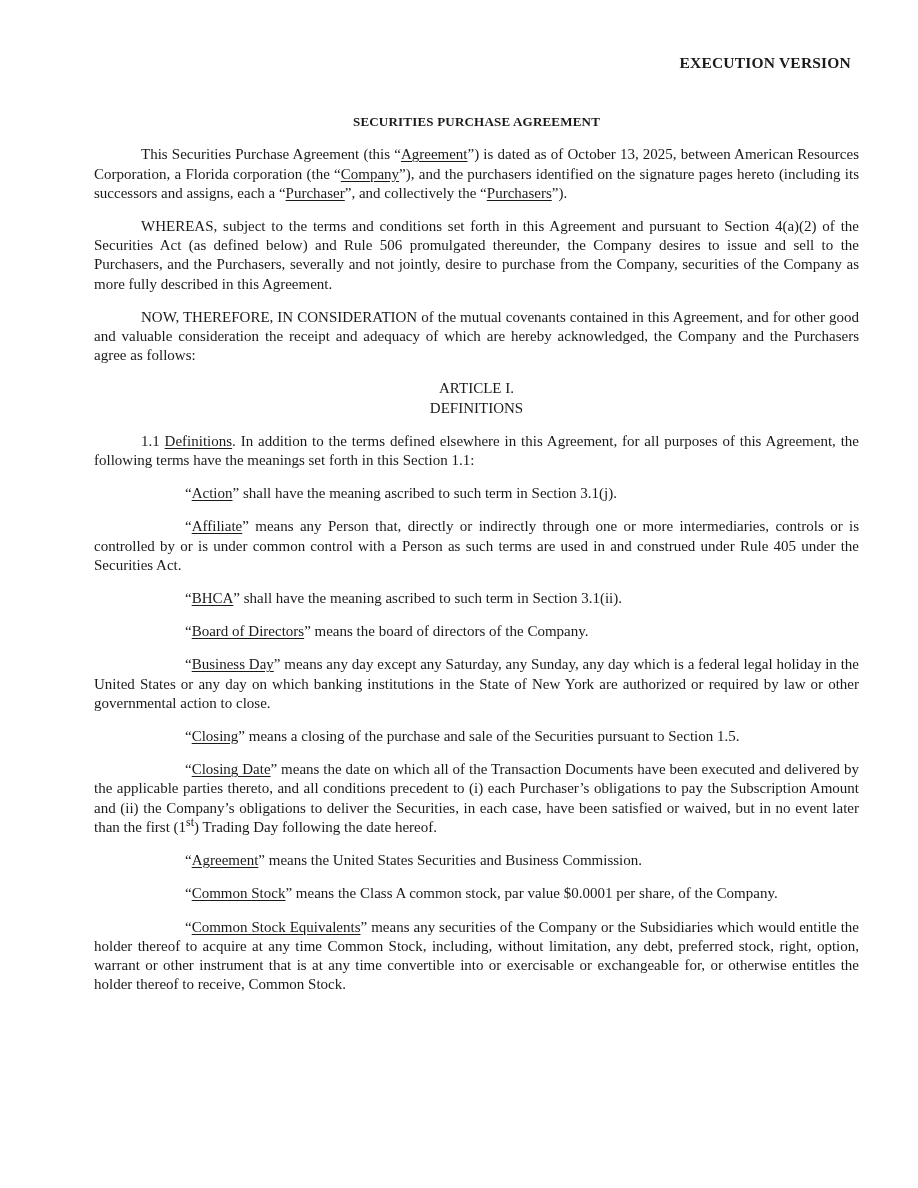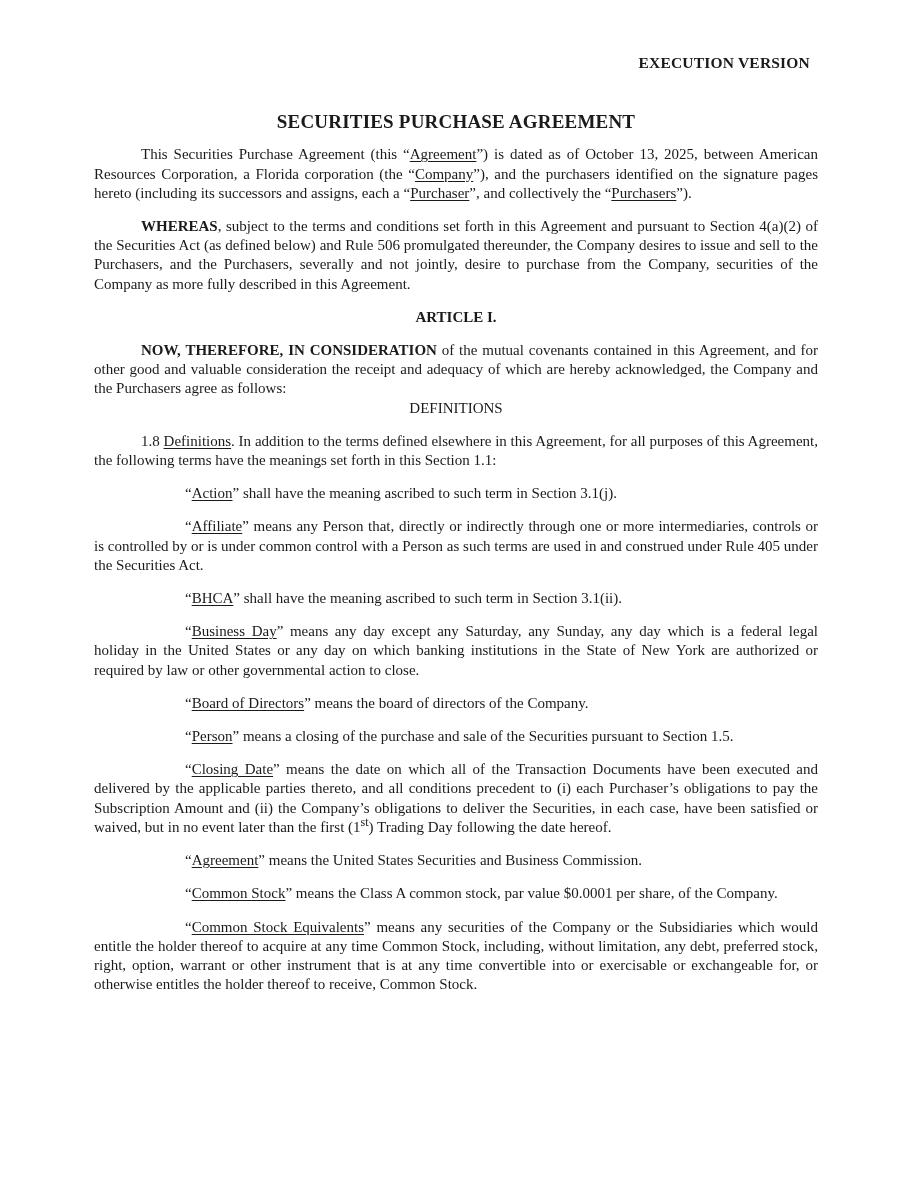--- a/index.html
+++ b/index.html
@@ -5,84 +5,84 @@
   html, body {
     margin: 0;
     padding: 0;
     background: #ffffff;
   }
   .page {
     position: relative;
     box-sizing: border-box;
     width: 918px;
     height: 1188px;
-    padding: 53px 100px 40px 94px;
+    padding: 53px 59px 40px 94px;
     background: #ffffff;
     font-family: "Liberation Serif", "DejaVu Serif", serif;
     font-size: 15px;
     line-height: 19.2px;
     color: #1a1a1a;
     overflow: hidden;
   }
   .exec-header {
     text-align: right;
     font-weight: bold;
     font-size: 15.5px;
     padding-right: 8px;
     letter-spacing: 0.2px;
   }
   .doc-title {
     margin: 40px 0 0 0;
     text-align: center;
     font-weight: bold;
-    font-size: 19px;
+    font-size: 13px;
     line-height: 19.2px;
     letter-spacing: 0.2px;
   }
   .para {
     margin: 14px 0 0 0;
     text-align: justify;
   }
   .para.body { text-indent: 47px; }
   .para.definition { text-indent: 91px; }
   .para.center-bold {
     text-align: center;
     font-weight: bold;
     text-indent: 0;
   }
   .para.center-tight {
     text-align: center;
     text-indent: 0;
     margin-top: 0;
   }
-  .b { font-weight: bold; }
+  .b { font-weight: normal; }
   .u { text-decoration: underline; text-underline-offset: 2px; }
   sup {
     font-size: 12px;
     line-height: 0;
     vertical-align: super;
   }
 </style>
 </head>
 <body>
 
 <div class="page" style="color: rgb(26, 26, 26); background: rgb(255, 255, 255);">
   <div class="exec-header">EXECUTION VERSION</div>
   <div class="doc-title">SECURITIES PURCHASE AGREEMENT</div>
   <div id="doc-body">
       <p class="para body"><span>This Securities Purchase Agreement (this “</span><span class="u">Agreement</span><span>”) is dated as of October 13, 2025, between American Resources Corporation, a Florida corporation (the “</span><span class="u">Company</span><span>”), and the purchasers identified on the signature pages hereto (including its successors and assigns, each a “</span><span class="u">Purchaser</span><span>”, and collectively the “</span><span class="u">Purchasers</span><span>”).</span></p>
       <p class="para body"><span class="b">WHEREAS</span><span>, subject to the terms and conditions set forth in this Agreement and pursuant to Section 4(a)(2) of the Securities Act (as defined below) and Rule 506 promulgated thereunder, the Company desires to issue and sell to the Purchasers, and the Purchasers, severally and not jointly, desire to purchase from the Company, securities of the Company as more fully described in this Agreement.</span></p>
+      <p class="para body"><span class="b">NOW, THEREFORE, IN CONSIDERATION</span><span> of the mutual covenants contained in this Agreement, and for other good and valuable consideration the receipt and adequacy of which are hereby acknowledged, the Company and the Purchasers agree as follows:</span></p>
       <p class="para center-bold"><span class="b">ARTICLE I.</span></p>
-      <p class="para body"><span class="b">NOW, THEREFORE, IN CONSIDERATION</span><span> of the mutual covenants contained in this Agreement, and for other good and valuable consideration the receipt and adequacy of which are hereby acknowledged, the Company and the Purchasers agree as follows:</span></p>
       <p class="para center-tight"><span>DEFINITIONS</span></p>
-      <p class="para body"><span>1.8 </span><span class="u">Definitions</span><span>. In addition to the terms defined elsewhere in this Agreement, for all purposes of this Agreement, the following terms have the meanings set forth in this Section 1.1:</span></p>
+      <p class="para body"><span>1.1 </span><span class="u">Definitions</span><span>. In addition to the terms defined elsewhere in this Agreement, for all purposes of this Agreement, the following terms have the meanings set forth in this Section 1.1:</span></p>
       <p class="para definition"><span>“</span><span class="u">Action</span><span>” shall have the meaning ascribed to such term in Section 3.1(j).</span></p>
       <p class="para definition"><span>“</span><span class="u">Affiliate</span><span>” means any Person that, directly or indirectly through one or more intermediaries, controls or is controlled by or is under common control with a Person as such terms are used in and construed under Rule 405 under the Securities Act.</span></p>
       <p class="para definition"><span>“</span><span class="u">BHCA</span><span>” shall have the meaning ascribed to such term in Section 3.1(ii).</span></p>
+      <p class="para definition"><span>“</span><span class="u">Board of Directors</span><span>” means the board of directors of the Company.</span></p>
       <p class="para definition"><span>“</span><span class="u">Business Day</span><span>” means any day except any Saturday, any Sunday, any day which is a federal legal holiday in the United States or any day on which banking institutions in the State of New York are authorized or required by law or other governmental action to close.</span></p>
-      <p class="para definition"><span>“</span><span class="u">Board of Directors</span><span>” means the board of directors of the Company.</span></p>
-      <p class="para definition"><span>“</span><span class="u">Person</span><span>” means a closing of the purchase and sale of the Securities pursuant to Section 1.5.</span></p>
+      <p class="para definition"><span>“</span><span class="u">Closing</span><span>” means a closing of the purchase and sale of the Securities pursuant to Section 1.5.</span></p>
       <p class="para definition"><span>“</span><span class="u">Closing Date</span><span>” means the date on which all of the Transaction Documents have been executed and delivered by the applicable parties thereto, and all conditions precedent to (i) each Purchaser’s obligations to pay the Subscription Amount and (ii) the Company’s obligations to deliver the Securities, in each case, have been satisfied or waived, but in no event later than the first (1</span><sup>st</sup><span>) Trading Day following the date hereof.</span></p>
       <p class="para definition"><span>“</span><span class="u">Agreement</span><span>” means the United States Securities and Business Commission.</span></p>
       <p class="para definition"><span>“</span><span class="u">Common Stock</span><span>” means the Class A common stock, par value $0.0001 per share, of the Company.</span></p>
       <p class="para definition"><span>“</span><span class="u">Common Stock Equivalents</span><span>” means any securities of the Company or the Subsidiaries which would entitle the holder thereof to acquire at any time Common Stock, including, without limitation, any debt, preferred stock, right, option, warrant or other instrument that is at any time convertible into or exercisable or exchangeable for, or otherwise entitles the holder thereof to receive, Common Stock.</span></p>
     </div>
 </div>
 
 </body></html>

